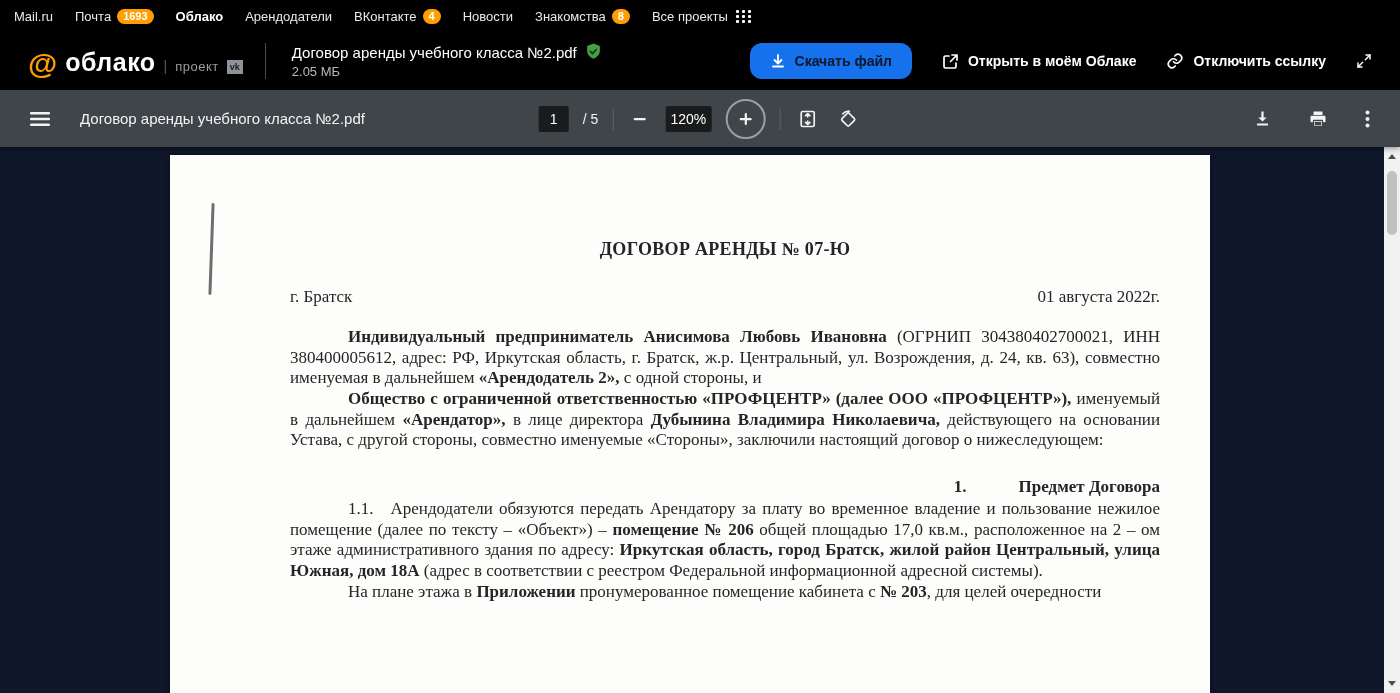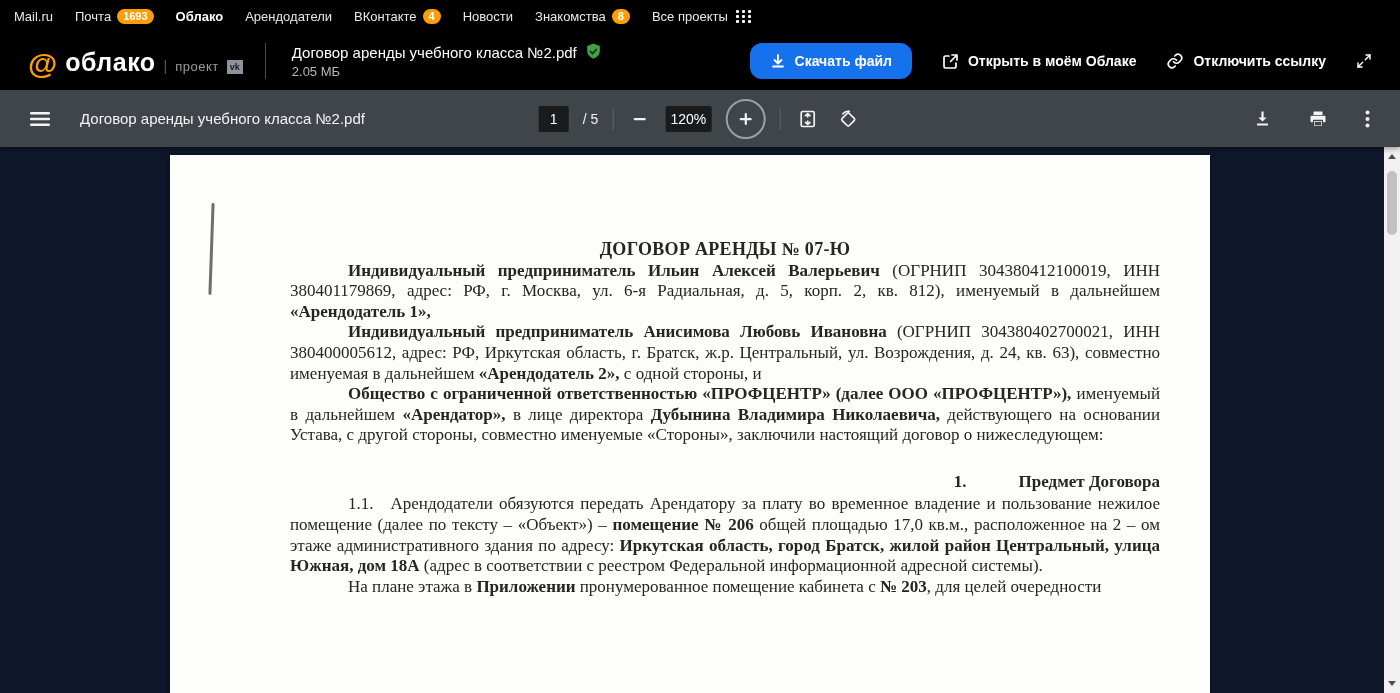--- a/index.html
+++ b/index.html
@@ -25,21 +25,21 @@
   .logo-sep { color:#5a5a5a; font-size:14px; }
   .logo-proj { color:#9b9b9b; font-size:13px; letter-spacing:.5px; }
   .vk-chip { background:#8e939b; color:#17191c; font-size:9px; font-weight:bold;
     border-radius:0; padding:2px 3px; line-height:10px; transform:translateY(-1px); display:inline-block; }
   .header-divider { width:1px; height:36px; background:#4a4a4a; margin:0 26px 0 22px; }
   .fileinfo { display:flex; flex-direction:column; gap:3px; }
   .filename-row { display:flex; align-items:center; gap:8px; }
   .filename { color:#fff; font-size:15px; font-weight:500; }
   .filesize { color:#b9b9b9; font-size:13px; }
   .header-actions { margin-left:auto; display:flex; align-items:center; gap:30px; }
-  .btn-primary { background:#1672ec; color:#ffffff; border:none; border-radius:12px;
+  .btn-primary { background:#1672ec; color:#0f172a; border:none; border-radius:12px;
     height:36px; padding:0 20px; font-size:14px; font-weight:bold; display:flex;
     align-items:center; gap:9px; cursor:pointer; font-family:inherit; }
   .header-link { color:#fff; font-size:14px; font-weight:bold; display:flex;
     align-items:center; gap:9px; cursor:pointer; }
   .icon-btn { background:none; border:none; cursor:pointer; display:flex; align-items:center; }
 
   
   .pdf-toolbar { height:57px; background:#3f4549; display:flex; align-items:center;
     padding:0 26px; position:relative; box-shadow:0 2px 5px rgba(0,0,0,.35); z-index:5; }
   .pdf-title { color:#f1f3f4; font-size:15px; font-weight:500; margin-left:26px; }
@@ -280,22 +280,25 @@
       </span>
     </button>
   </div>
 </div>
 
 <div class="viewer">
   <div class="page">
     <div class="pen-mark"></div>
     <div class="doc">
       <div class="doc-title">ДОГОВОР АРЕНДЫ № 07-Ю</div>
+      <div class="doc-meta">
+        <span>г. Братск</span>
+        <span>01 августа 2022г.</span>
+      </div>
       <div>
-          <p class="doc-p"><span class="b">Индивидуальный предприниматель Ильин Алексей Валерьевич </span><span>(ОГРНИП 304380412100019, ИНН 380401179869, адрес: РФ, г. Москва, ул. 6-я Радиальная, д. 5, корп. 2, кв. 812), именуемый в дальнейшем </span><span class="b">«Арендодатель 1»,</span></p>
           <p class="doc-p"><span class="b">Индивидуальный предприниматель Анисимова Любовь Ивановна </span><span>(ОГРНИП 304380402700021, ИНН 380400005612, адрес: РФ, Иркутская область, г. Братск, ж.р. Центральный, ул. Возрождения, д. 24, кв. 63), совместно именуемая в дальнейшем </span><span class="b">«Арендодатель 2», </span><span>с одной стороны, и</span></p>
           <p class="doc-p"><span class="b">Общество с ограниченной ответственностью «ПРОФЦЕНТР» (далее ООО «ПРОФЦЕНТР»), </span><span>именуемый в дальнейшем </span><span class="b">«Арендатор», </span><span>в лице  директора  </span><span class="b">Дубынина Владимира Николаевича, </span><span>действующего на основании Устава, с другой стороны, совместно именуемые «Стороны», заключили настоящий договор о нижеследующем:</span></p>
           <p class="doc-h"><span class="b">1.</span><span class="b gap">Предмет Договора</span></p>
           <p class="doc-p"><span>1.1.  Арендодатели обязуются передать Арендатору за плату во временное владение и пользование нежилое помещение (далее по тексту – «Объект») – </span><span class="b">помещение № 206 </span><span>общей площадью 17,0 кв.м., расположенное на 2 – ом этаже административного здания по адресу: </span><span class="b">Иркутская область, город Братск, жилой район Центральный, улица Южная, дом 18А </span><span>(адрес в соответствии с реестром Федеральной информационной адресной системы).</span></p>
           <p class="doc-p"><span>На плане этажа в </span><span class="b">Приложении </span><span>пронумерованное помещение кабинета с </span><span class="b">№ 203</span><span>, для целей очередности</span></p>
         </div>
     </div>
   </div>
 
   <div class="scrollbar">

